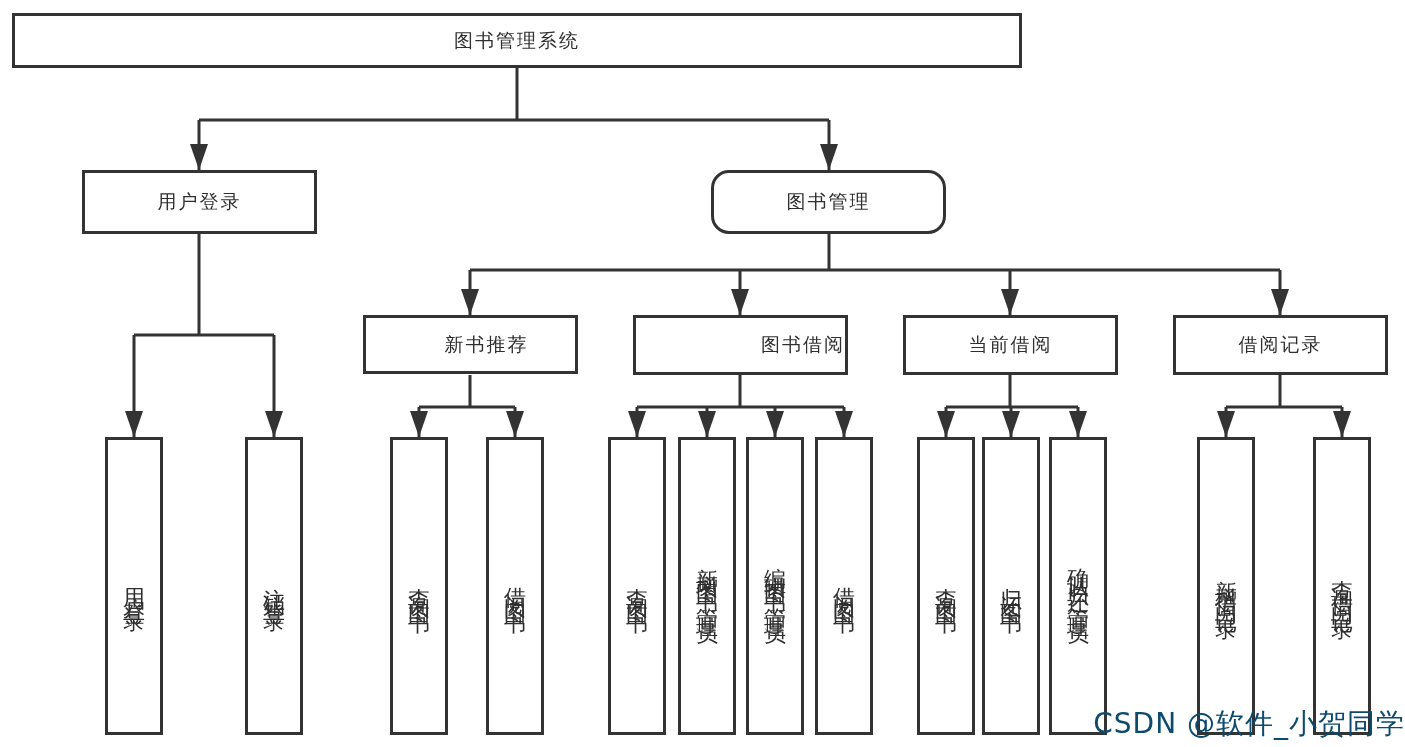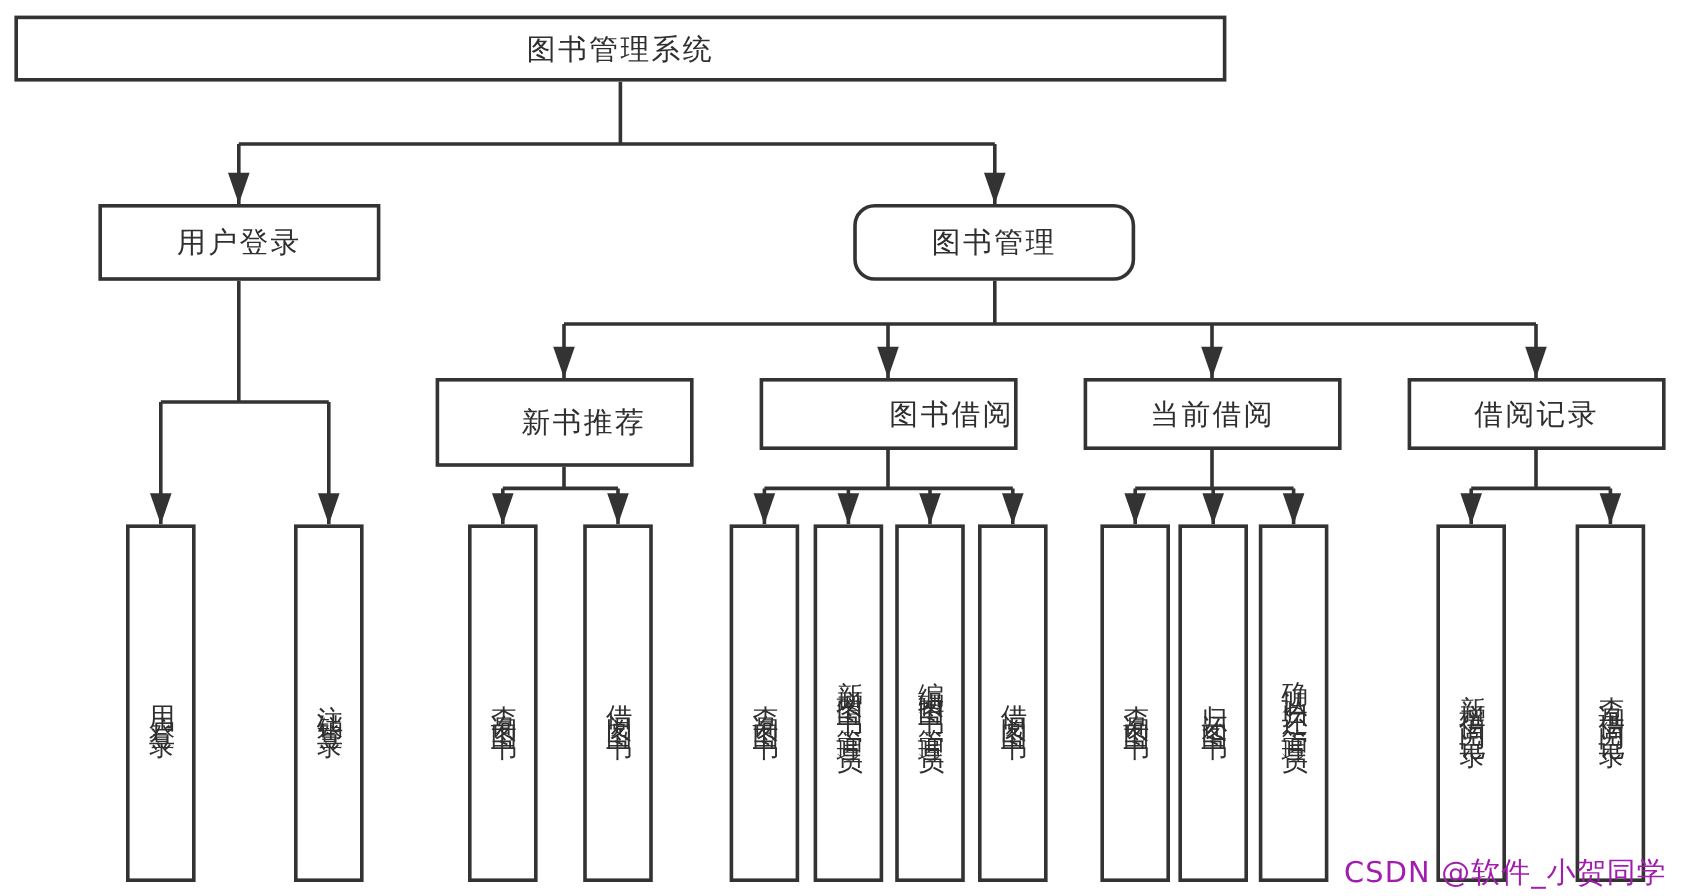--- a/index.html
+++ b/index.html
@@ -20,37 +20,37 @@
     position: absolute;
     box-sizing: border-box;
     border: 3px solid #333333;
     background: #ffffff;
     display: flex;
     align-items: center;
     justify-content: center;
     color: #2f2f2f;
   }
   .hbox span {
-    font-size: 24px;
+    font-size: 19px;
     letter-spacing: 2px;
     white-space: nowrap;
   }
   .vbox span {
     writing-mode: vertical-rl;
     text-orientation: mixed;
     font-size: 22px;
     letter-spacing: 8px;
     line-height: 1;
   }
   .watermark {
     position: absolute;
-    right: 16px;
+    right: 0;
     bottom: 4px;
-    font-size: 24px;
-    color: #a21caf;
+    font-size: 28px;
+    color: #0c4a6e;
     letter-spacing: 1px;
     white-space: nowrap;
   }
 </style>
 </head>
 <body>
 
 <div class="canvas">
 
   <svg class="connectors" viewBox="0 0 1405 747" xmlns="http://www.w3.org/2000/svg">
@@ -110,21 +110,21 @@
     <span>图书管理系统</span>
   </div>
 
   <div class="node hbox" style="left:82px; top:170px; width:235px; height:64px;">
     <span>用户登录</span>
   </div>
   <div class="node hbox" style="left:711px; top:170px; width:235px; height:64px;border-radius:18px;">
     <span>图书管理</span>
   </div>
 
-  <div class="node hbox" style="left:363px; top:315px; width:215px; height:74px;padding-left:32px;">
+  <div class="node hbox" style="left:363px; top:315px; width:215px; height:59px;padding-left:32px;">
     <span>新书推荐</span>
   </div>
   <div class="node hbox" style="left:633px; top:315px; width:215px; height:60px;justify-content:flex-end;">
     <span>图书借阅</span>
   </div>
   <div class="node hbox" style="left:903px; top:315px; width:215px; height:60px;">
     <span>当前借阅</span>
   </div>
   <div class="node hbox" style="left:1173px; top:315px; width:215px; height:60px;">
     <span>借阅记录</span>

